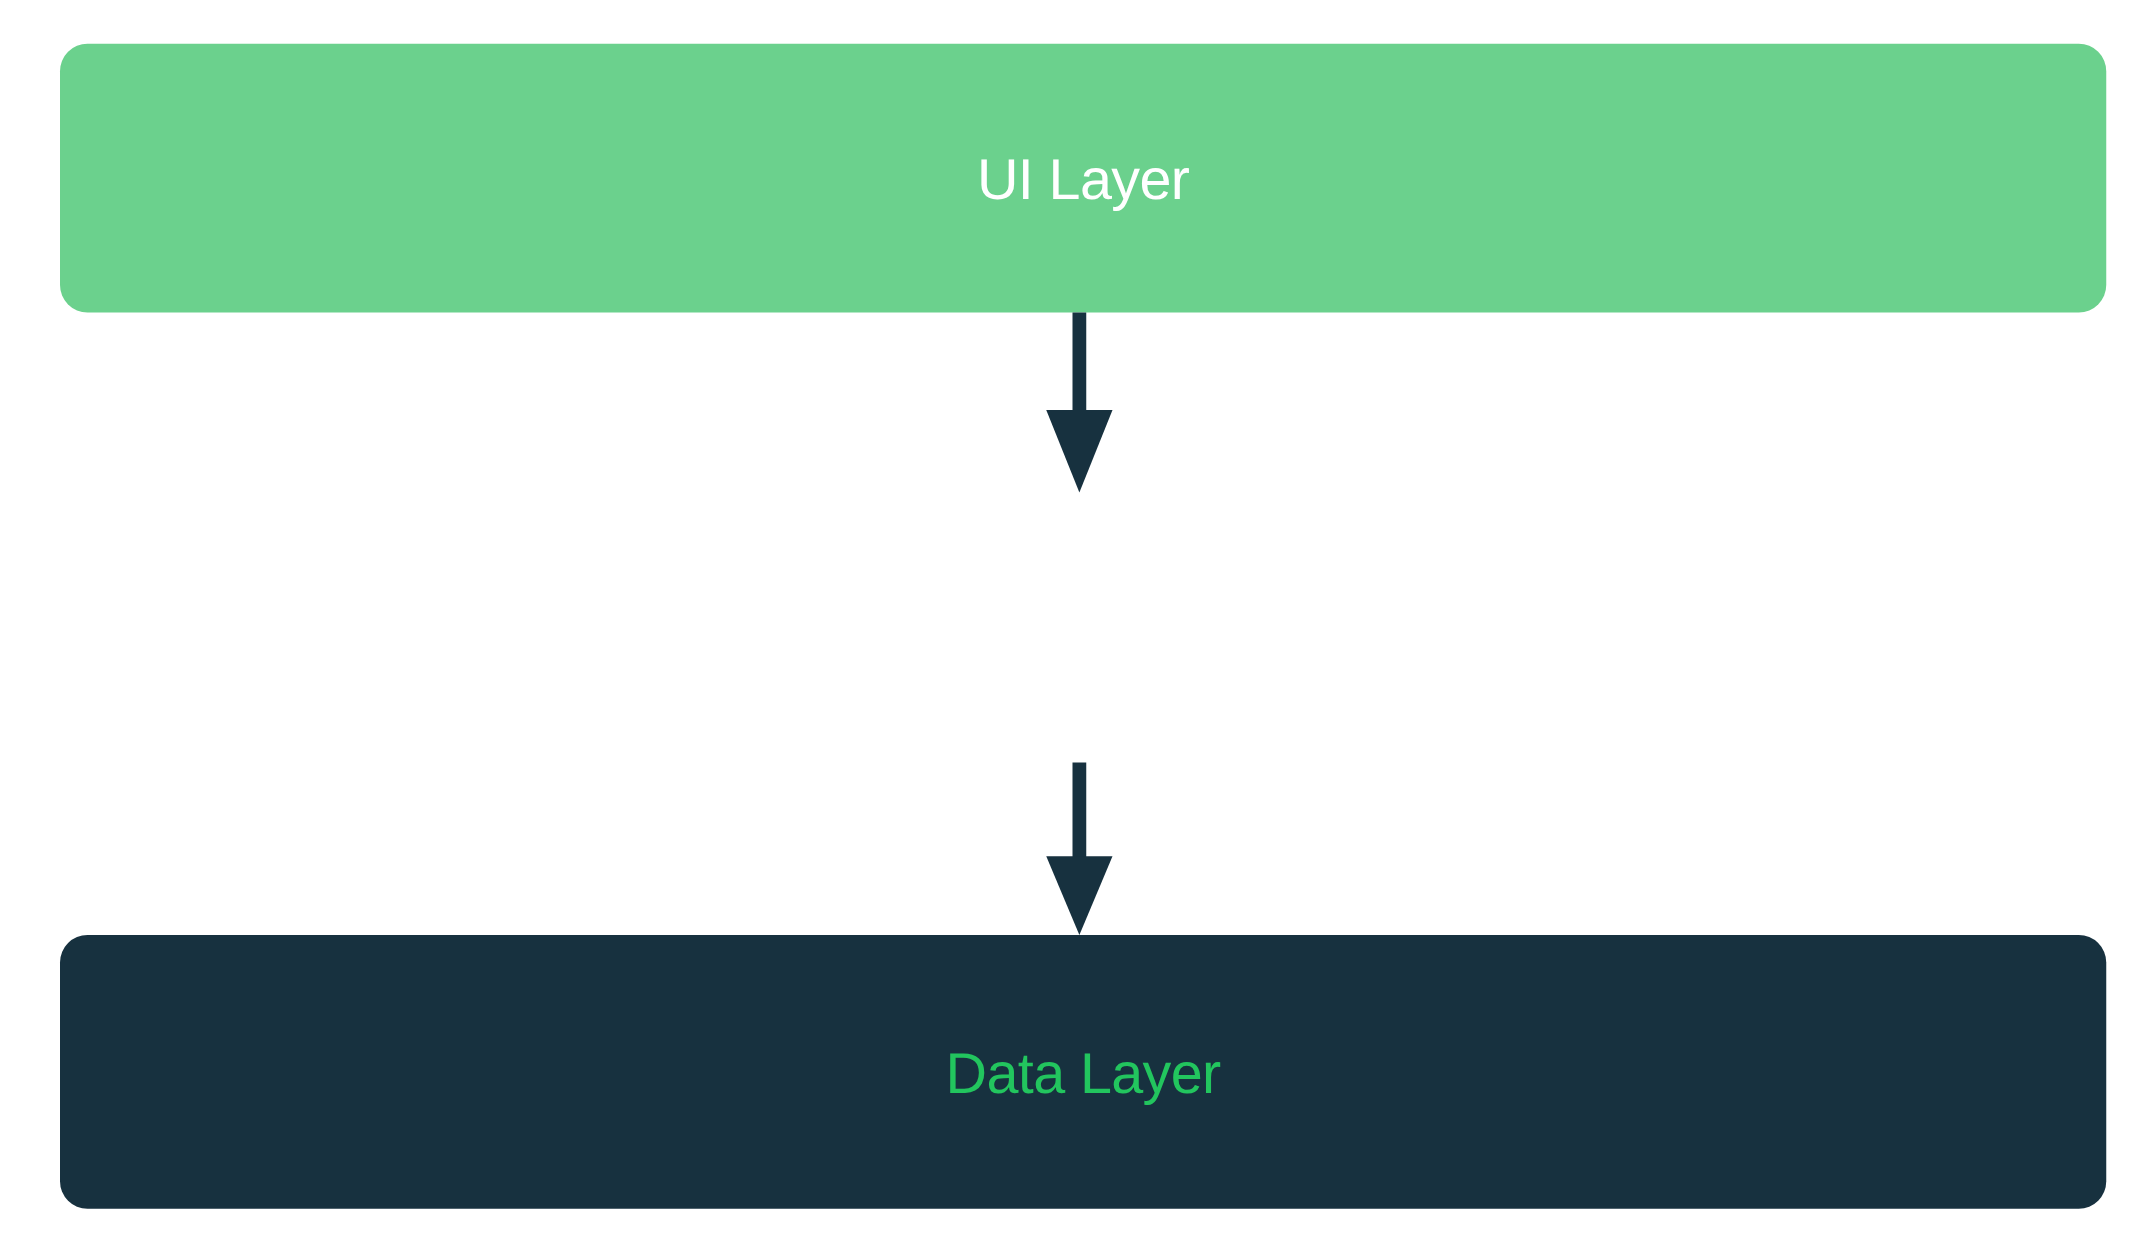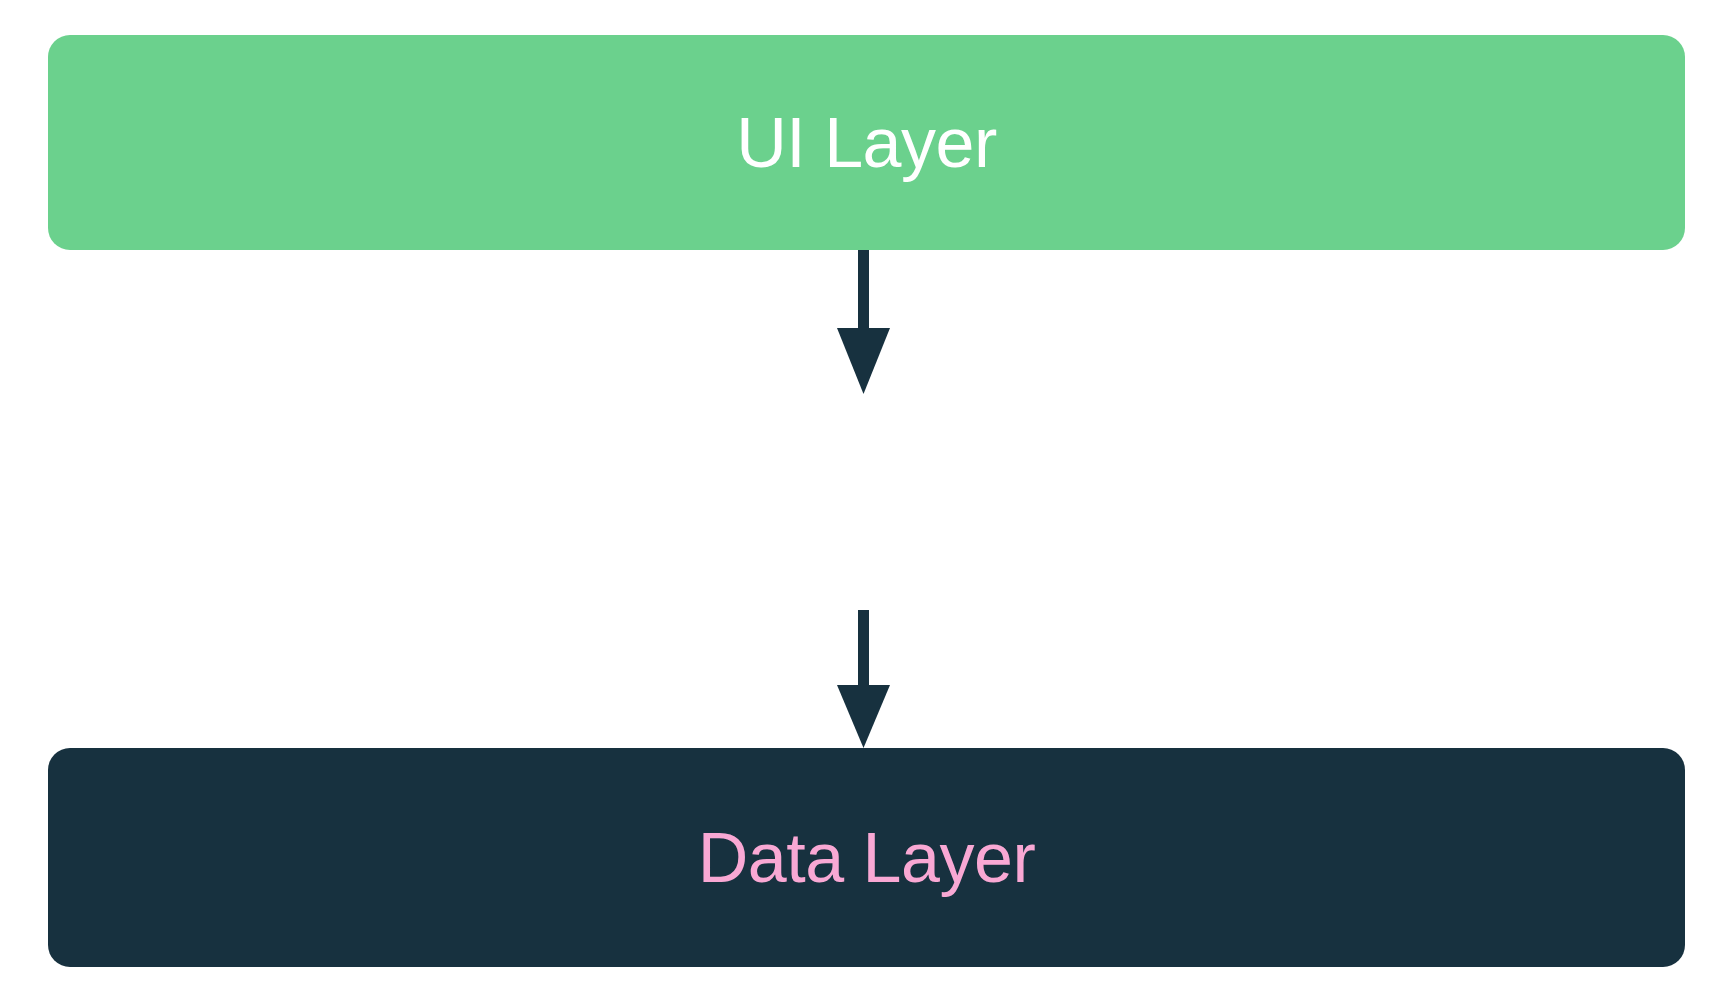--- a/index.html
+++ b/index.html
@@ -24,21 +24,21 @@
     width: 1637px;
     display: flex;
     align-items: center;
     justify-content: center;
     border-radius: 22px;
     box-sizing: border-box;
   }
   .layer-label {
     color: #ffffff;
     font-family: "Liberation Sans", sans-serif;
-    font-size: 70px;
+    font-size: 46px;
     font-weight: 400;
     line-height: 1.0;
     letter-spacing: -0.5px;
     white-space: nowrap;
     text-align: center;
     -webkit-font-smoothing: antialiased;
   }
   #ui-layer-box {
     top: 35px;
     height: 215px;
@@ -64,21 +64,21 @@
 <body>
 
 <div id="diagram-root" style="background: rgb(255, 255, 255);">
 
   <div class="layer-box" id="ui-layer-box" style="background: rgb(107, 209, 141);">
     <span class="layer-label" style="color: rgb(255, 255, 255);">UI Layer</span>
   </div>
 
 
   <div class="layer-box" id="data-layer-box" style="background: rgb(23, 49, 63);">
-    <span class="layer-label" style="color: #f9a8d4;">Data Layer</span>
+    <span class="layer-label" style="color: #22c55e;">Data Layer</span>
   </div>
 
   <svg class="connector-arrow" viewBox="0 0 1725 1005" xmlns="http://www.w3.org/2000/svg">
     <g id="arrow-ui-to-domain">
       <rect id="arrow1-stem" x="858" y="250" width="11" height="80" fill="#17313F"></rect>
       <polygon id="arrow1-head" points="837,328 890,328 863.5,394" fill="#17313F"></polygon>
     </g>
     <g id="arrow-domain-to-data">
       <rect id="arrow2-stem" x="858" y="610" width="11" height="77" fill="#17313F"></rect>
       <polygon id="arrow2-head" points="837,685 890,685 863.5,748" fill="#17313F"></polygon>

